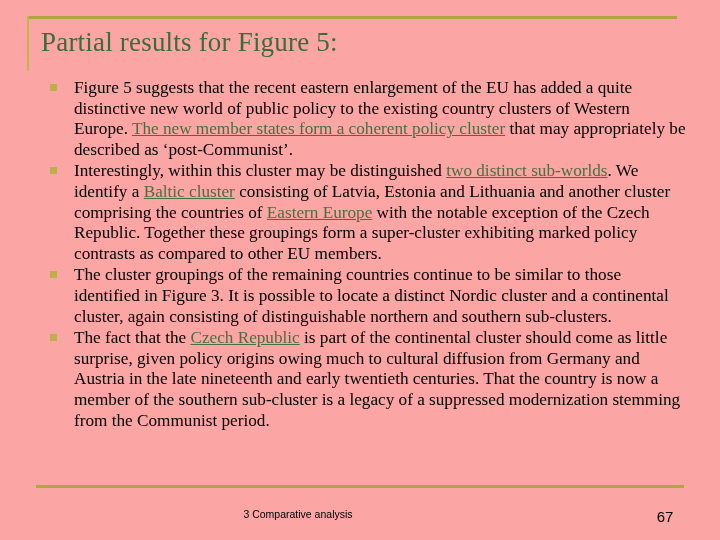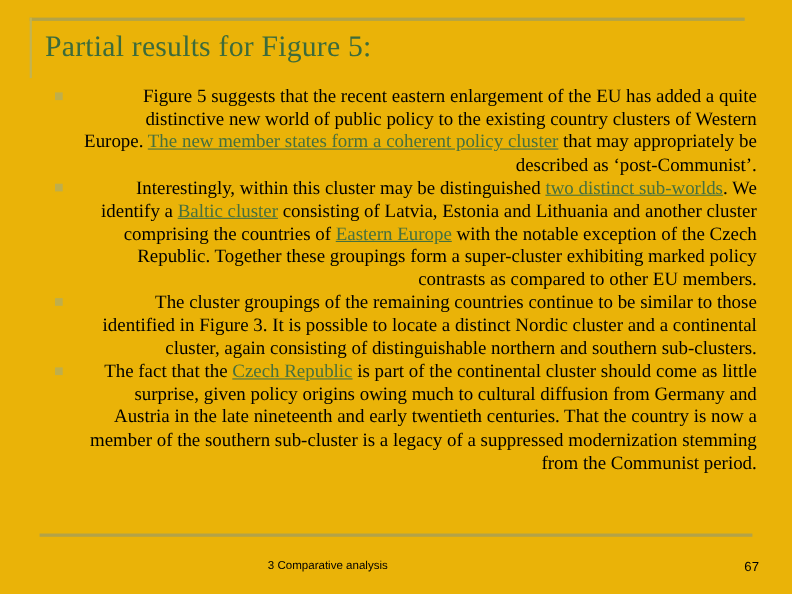--- a/index.html
+++ b/index.html
@@ -14,21 +14,21 @@
     overflow: hidden;
     position: relative;
   }
 
   
   .slide {
     position: absolute;
     inset: 0;
     width: 720px;
     height: 540px;
-    background: #eab308;
+    background: #fca5a5;
   }
 
   
   .title-block {
     position: absolute;
     left: 27px;
     top: 16px;
     width: 650px;
     height: 56px;
   }
@@ -69,21 +69,21 @@
     margin: 0;
     padding: 0;
   }
   .bullet-item {
     position: relative;
     padding-left: 26px;
     margin-bottom: 1px;
     font-size: 17.2px;
     line-height: 20.6px;
     color: #000000;
-    text-align: right;
+    text-align: left;
   }
   .bullet-marker {
     position: absolute;
     left: 2px;
     top: 6px;
     width: 7px;
     height: 7px;
     background: #bfae4c;
     display: block;
   }
@@ -115,23 +115,23 @@
     text-align: center;
     font-family: "Liberation Sans", "DejaVu Sans", sans-serif;
     font-size: 10.5px;
     color: #000000;
   }
   .footer-page {
     position: absolute;
     left: 640px;
     top: 508px;
     width: 50px;
-    text-align: right;
+    text-align: center;
     font-family: "Liberation Sans", "DejaVu Sans", sans-serif;
-    font-size: 12px;
+    font-size: 15px;
     color: #000000;
   }
 </style>
 </head>
 <body>
 
 <div class="slide">
 
   <div class="title-block">
     <div class="title-rule-top"></div>

